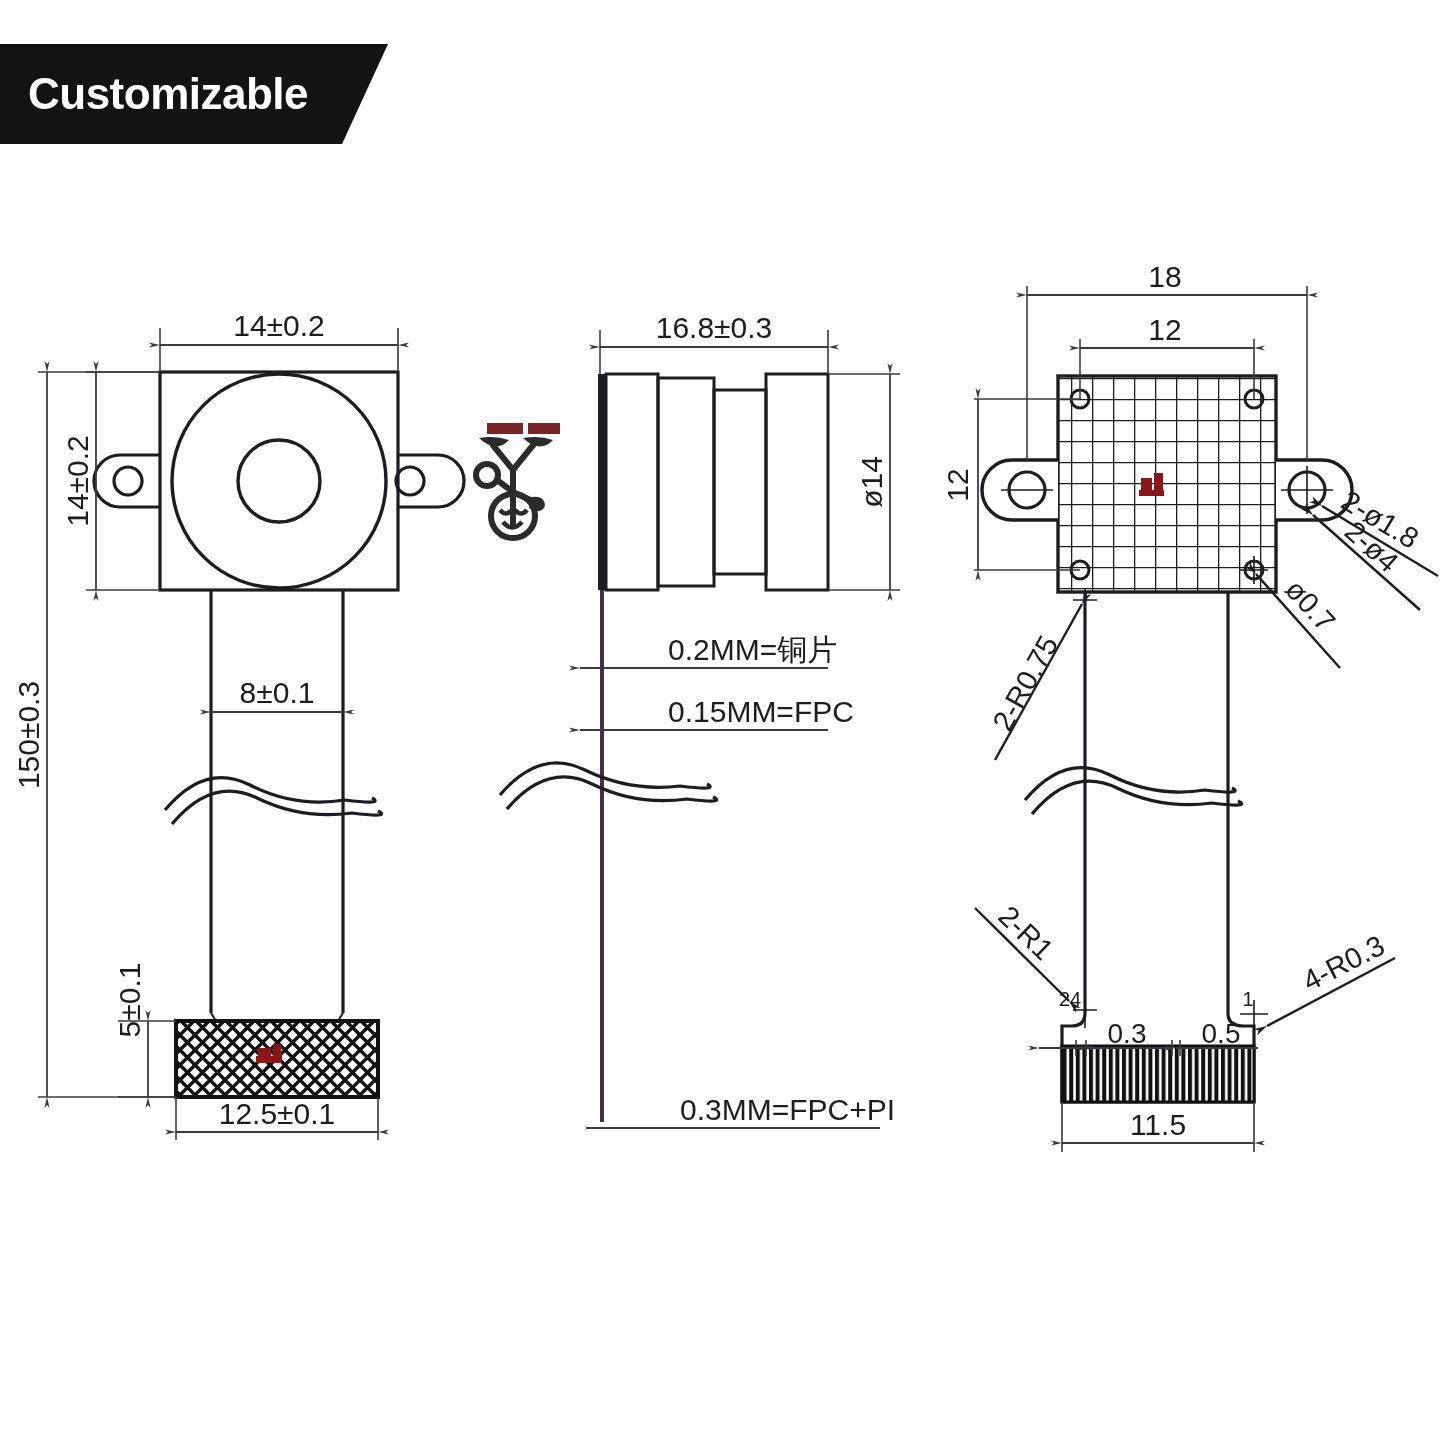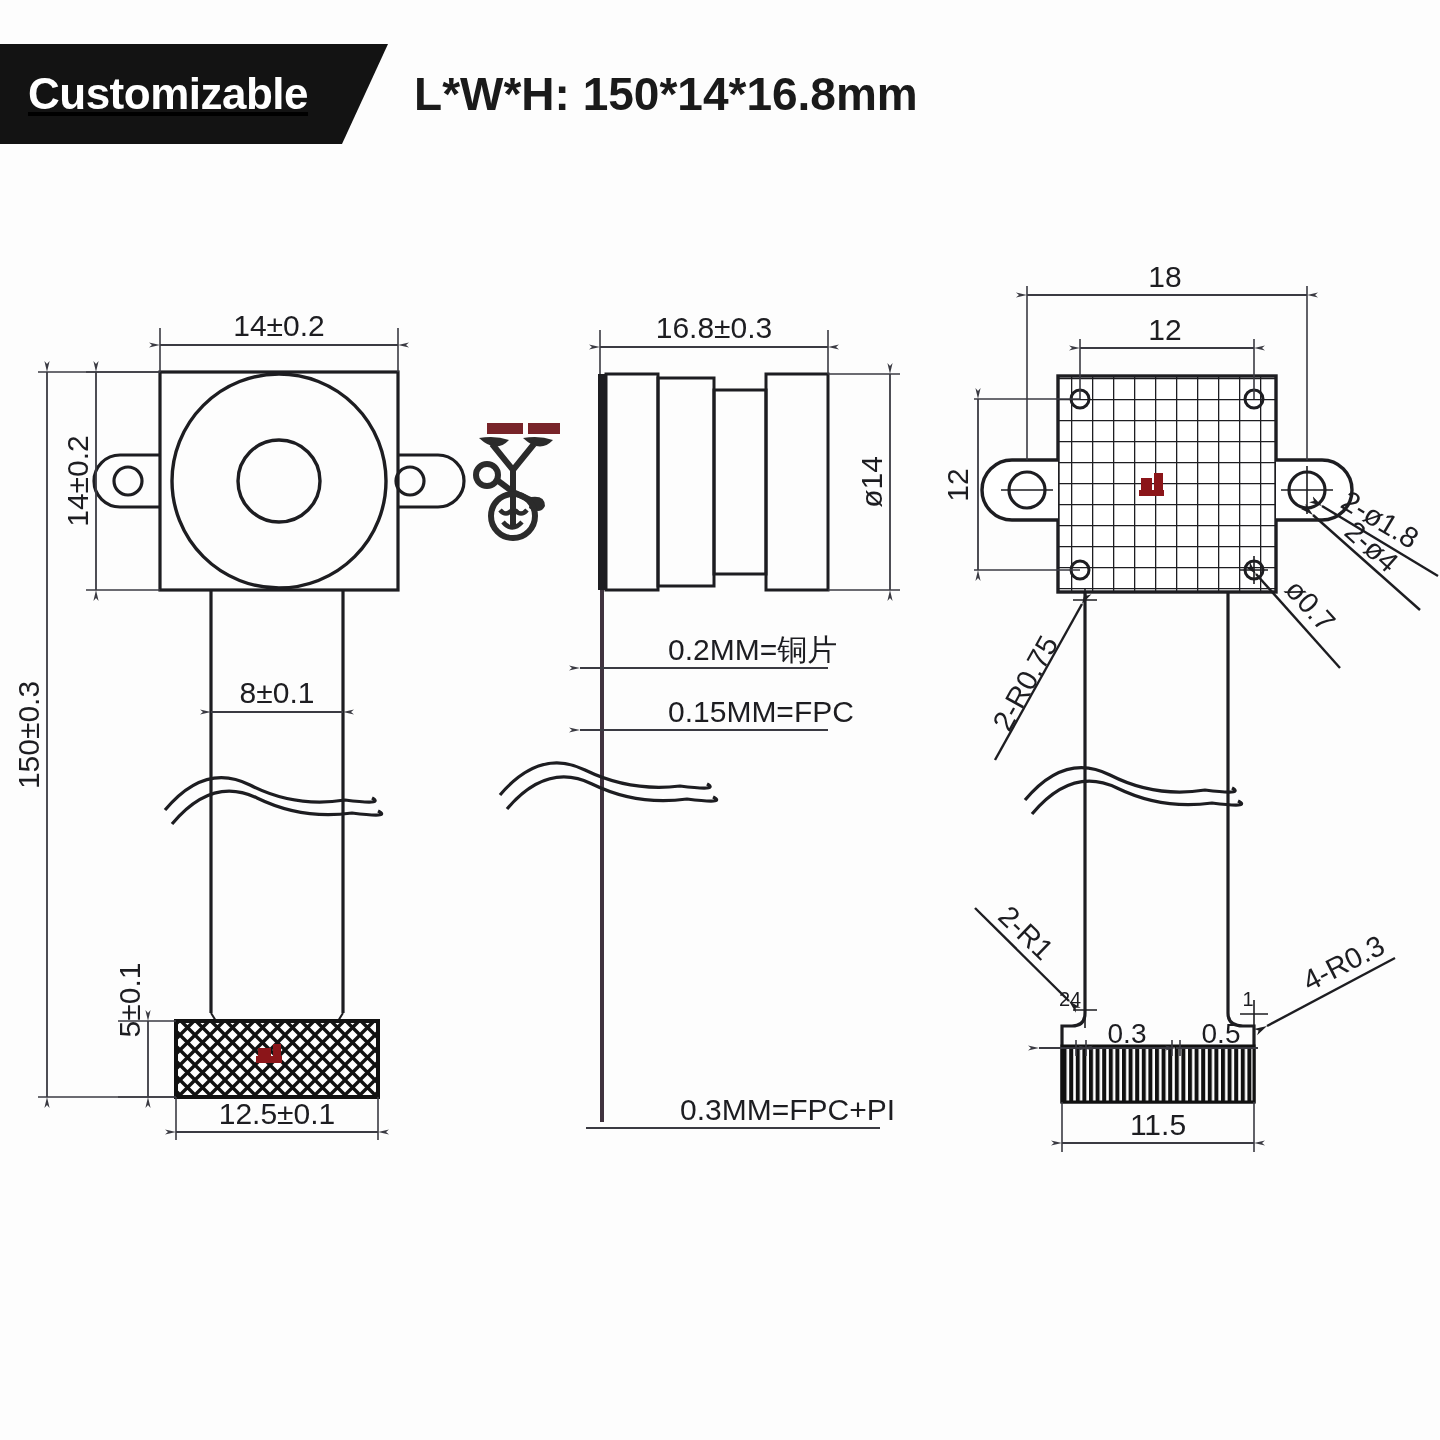--- a/index.html
+++ b/index.html
@@ -30,21 +30,20 @@
     align-items: center;
   }
   #banner-tag {
     position: relative;
     height: 100px;
     background: #131313;
     display: flex;
     align-items: center;
     padding: 0 34px 0 28px;
     box-sizing: border-box;
-    text-decoration: underline;
   }
   #banner-tag::after {
     content: "";
     position: absolute;
     right: -46px;
     top: 0;
     width: 0;
     height: 0;
     border-style: solid;
     border-width: 100px 46px 0 0;
@@ -82,21 +81,20 @@
 </style>
 </head>
 <body>
 
 <div id="page">
 
   <div id="banner">
     <div id="banner-tag">
       <span id="banner-tag-label">Customizable</span>
     </div>
-    <span id="banner-spec">L*W*H: 150*14*16.8mm</span>
   </div>
 
   <svg id="drawing" viewBox="0 0 1440 1440">
     <defs>
       <marker id="arrL" markerWidth="12" markerHeight="8" refX="11" refY="4" orient="auto" markerUnits="userSpaceOnUse">
         <path d="M11,4 L0,1.4 L3,4 L0,6.6 Z" fill="#3a3a42"></path>
       </marker>
       <marker id="arrR" markerWidth="12" markerHeight="8" refX="1" refY="4" orient="auto" markerUnits="userSpaceOnUse">
         <path d="M1,4 L12,1.4 L9,4 L12,6.6 Z" fill="#3a3a42"></path>
       </marker>

